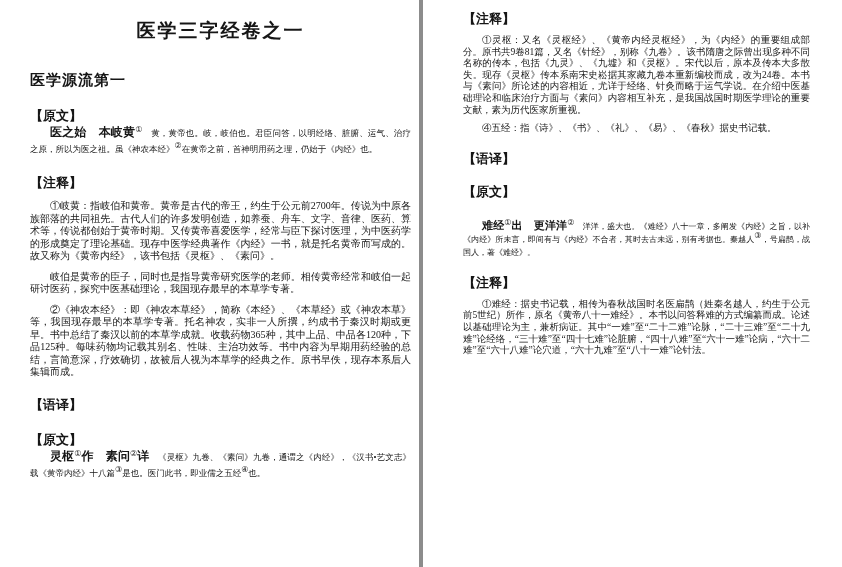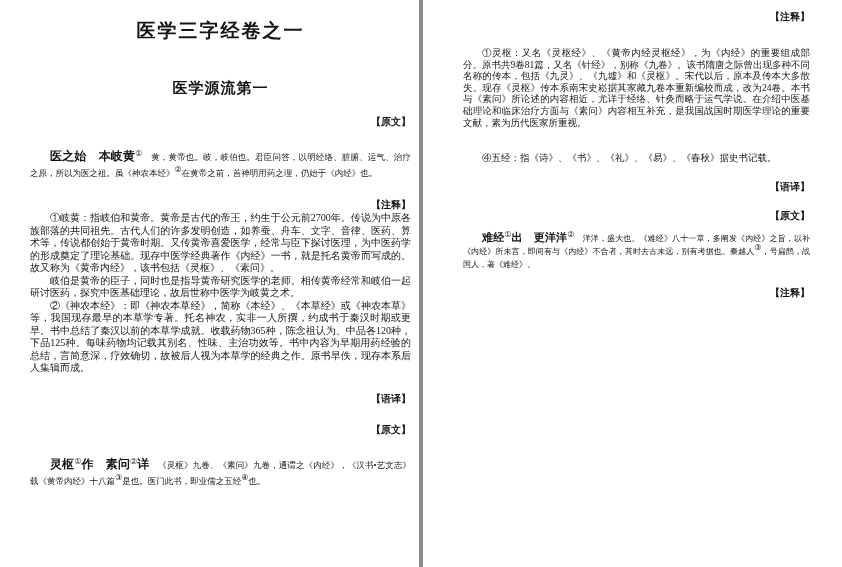--- a/index.html
+++ b/index.html
@@ -9,53 +9,54 @@
     font-family:"Liberation Serif","DejaVu Serif",serif;
     color:#161616;
   }
   .page{background:#ffffff;height:567px;box-sizing:border-box;overflow:hidden;}
   .page-left{width:419px;padding:16px 8px 0 30px;}
   .page-divider{width:4px;height:567px;background:#8c8c8c;flex:0 0 4px;}
   .page-right{width:419px;padding:8px 32px 0 40px;}
 
   .block{margin:0;}
   .doc-title{font-size:19px;font-weight:bold;text-align:center;margin-top:2px;letter-spacing:2px;}
-  .chapter-title{font-size:15px;font-weight:bold;text-align:center;margin-top:35px;letter-spacing:1px;}
-  .label{font-size:10px;font-weight:bold;margin-top:17px;text-align:right;}
-  .para{font-size:10px;line-height:12.5px;text-align:justify;text-indent:2em;}
-  .verse{font-size:10px;line-height:15px;text-align:justify;text-indent:2em;margin-top:20px;}
+  .chapter-title{font-size:15px;font-weight:bold;text-align:left;margin-top:27px;letter-spacing:1px;}
+  .label{font-size:13px;font-weight:bold;margin-top:17px;}
+  .para{font-size:10px;line-height:12.5px;text-align:justify;text-indent:2em;margin-top:8px;}
+  .verse{font-size:10px;line-height:15px;text-align:justify;text-indent:2em;margin-top:0;}
   .verse .big{font-size:12px;font-weight:bold;}
   .verse .small{font-size:8.5px;}
   .verse .sup{font-size:8px;vertical-align:super;line-height:0;}
 
   .page-right .label{margin-top:15px;}
   .page-right .block:first-child{margin-top:2px;}
-  .page-right .para{font-size:9.5px;line-height:11.6px;margin-top:24px;}
-  .page-right .verse{font-size:9.5px;line-height:13px;margin-top:8px;}
+  .page-right .para{font-size:9.5px;line-height:11.6px;margin-top:7px;}
+  .page-right .verse{font-size:9.5px;line-height:13px;margin-top:18px;}
   .page-right .verse .big{font-size:11px;}
   .page-right .verse .small{font-size:8px;}
 </style>
 </head>
 <body>
 
 <div class="page page-left">
     <div class="block doc-title">医学三字经卷之一</div>
     <div class="block chapter-title">医学源流第一</div>
     <div class="block label">【原文】</div>
     <div class="block verse"><span class="big">医之始　本岐黄</span><span class="sup">①</span><span class="small">　黄，黄帝也。岐，岐伯也。君臣问答，以明经络、脏腑、运气、治疗之原，所以为医之祖。虽《神农本经》</span><span class="sup">②</span><span class="small">在黄帝之前，首神明用药之理，仍始于《内经》也。</span></div>
     <div class="block label">【注释】</div>
     <div class="block para">①岐黄：指岐伯和黄帝。黄帝是古代的帝王，约生于公元前2700年。传说为中原各族部落的共同祖先。古代人们的许多发明创造，如养蚕、舟车、文字、音律、医药、算术等，传说都创始于黄帝时期。又传黄帝喜爱医学，经常与臣下探讨医理，为中医药学的形成奠定了理论基础。现存中医学经典著作《内经》一书，就是托名黄帝而写成的。故又称为《黄帝内经》，该书包括《灵枢》、《素问》。</div>
-    <div class="block para">岐伯是黄帝的臣子，同时也是指导黄帝研究医学的老师。相传黄帝经常和岐伯一起研讨医药，探究中医基础理论，故后世称中医学为岐黄之术。</div>
-    <div class="block para">②《神农本经》：即《神农本草经》，简称《本经》、《本草经》或《神农本草》等，我国现存最早的本草学专著。托名神农，实非一人所撰，约成书于秦汉时期或更早。书中总结了秦汉以前的本草学成就。收载药物365种，陈念祖认为、中品各120种，下品125种。每味药物均记载其别名、性味、主治功效等。书中内容为早期用药经验的总结，言简意深，疗效确切，故被后人视为本草学的经典之作。原书早佚，现存本系后人集辑而成。</div>
+    <div class="block para">岐伯是黄帝的臣子，同时也是指导黄帝研究医学的老师。相传黄帝经常和岐伯一起研讨医药，探究中医基础理论，我国现存最早的本草学专著。</div>
+    <div class="block para">②《神农本经》：即《神农本草经》，简称《本经》、《本草经》或《神农本草》等，我国现存最早的本草学专著。托名神农，实非一人所撰，约成书于秦汉时期或更早。书中总结了秦汉以前的本草学成就。收载药物365种，其中上品、中品各120种，下品125种。每味药物均记载其别名、性味、主治功效等。书中内容为早期用药经验的总结，言简意深，疗效确切，故被后人视为本草学的经典之作。原书早佚，现存本系后人集辑而成。</div>
     <div class="block label">【语译】</div>
     <div class="block label">【原文】</div>
     <div class="block verse"><span class="big">灵枢</span><span class="sup">①</span><span class="big">作　素问</span><span class="sup">②</span><span class="big">详</span><span class="small">　《灵枢》九卷、《素问》九卷，通谓之《内经》，《汉书•艺文志》载《黄帝内经》十八篇</span><span class="sup">③</span><span class="small">是也。医门此书，即业儒之五经</span><span class="sup">④</span><span class="small">也。</span></div>
   </div>
 <div class="page-divider"></div>
 <div class="page page-right">
     <div class="block label">【注释】</div>
     <div class="block para">①灵枢：又名《灵枢经》、《黄帝内经灵枢经》，为《内经》的重要组成部分。原书共9卷81篇，又名《针经》，别称《九卷》。该书隋唐之际曾出现多种不同名称的传本，包括《九灵》、《九墟》和《灵枢》。宋代以后，原本及传本大多散失。现存《灵枢》传本系南宋史崧据其家藏九卷本重新编校而成，改为24卷。本书与《素问》所论述的内容相近，尤详于经络、针灸而略于运气学说。在介绍中医基础理论和临床治疗方面与《素问》内容相互补充，是我国战国时期医学理论的重要文献，素为历代医家所重视。</div>
     <div class="block para">④五经：指《诗》、《书》、《礼》、《易》、《春秋》据史书记载。</div>
     <div class="block label">【语译】</div>
     <div class="block label">【原文】</div>
     <div class="block verse"><span class="big">难经</span><span class="sup">①</span><span class="big">出　更洋洋</span><span class="sup">②</span><span class="small">　洋洋，盛大也。《难经》八十一章，多阐发《内经》之旨，以补《内经》所未言，即间有与《内经》不合者，其时去古未远，别有考据也。秦越人</span><span class="sup">③</span><span class="small">，号扁鹊，战国人，著《难经》。</span></div>
     <div class="block label">【注释】</div>
+    <div class="block para">①难经：据史书记载，相传为春秋战国时名医扁鹊（姓秦名越人，约生于公元前5世纪）所作，原名《黄帝八十一难经》。本书以问答释难的方式编纂而成。论述以基础理论为主，兼析病证。其中“一难”至“二十二难”论脉，“二十三难”至“二十九难”论经络，“三十难”至“四十七难”论脏腑，“四十八难”至“六十一难”论病，“六十二难”至“六十八难”论穴道，“六十九难”至“八十一难”论针法。</div>
   </div>
 
 </body></html>

